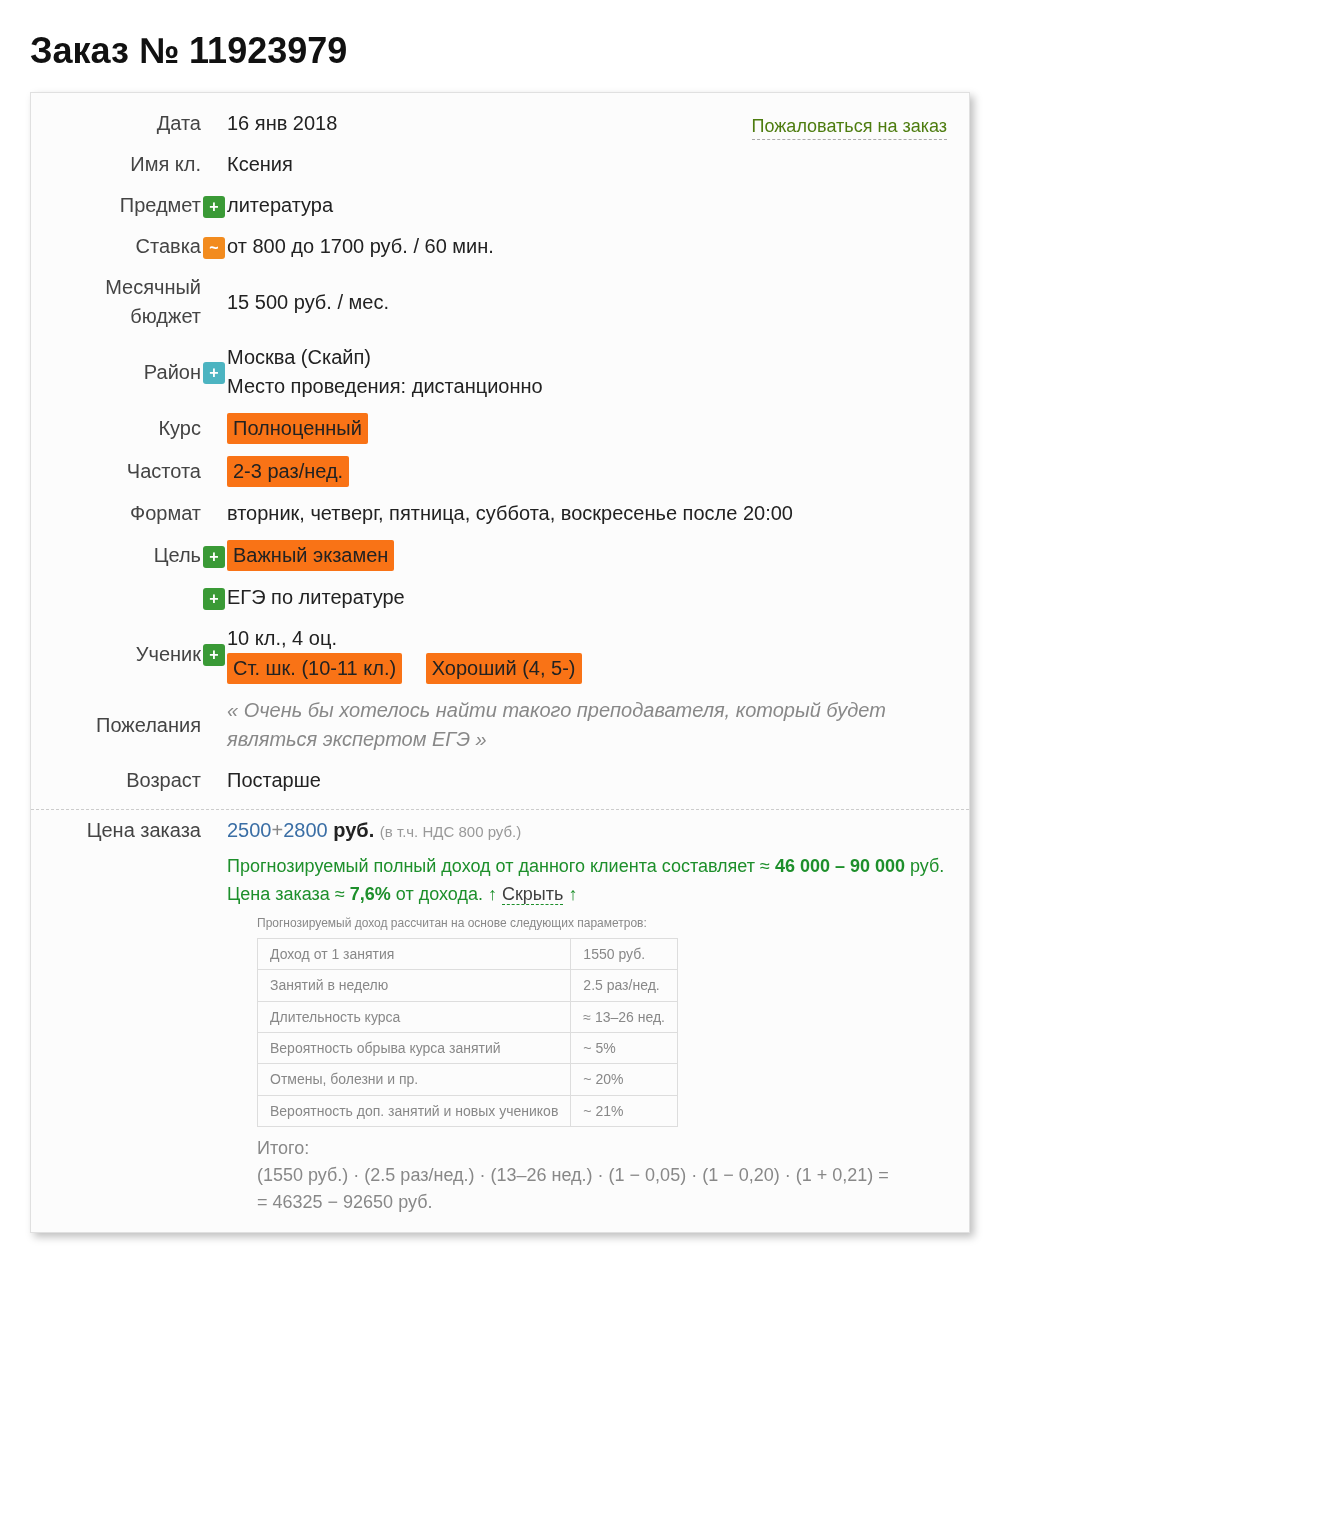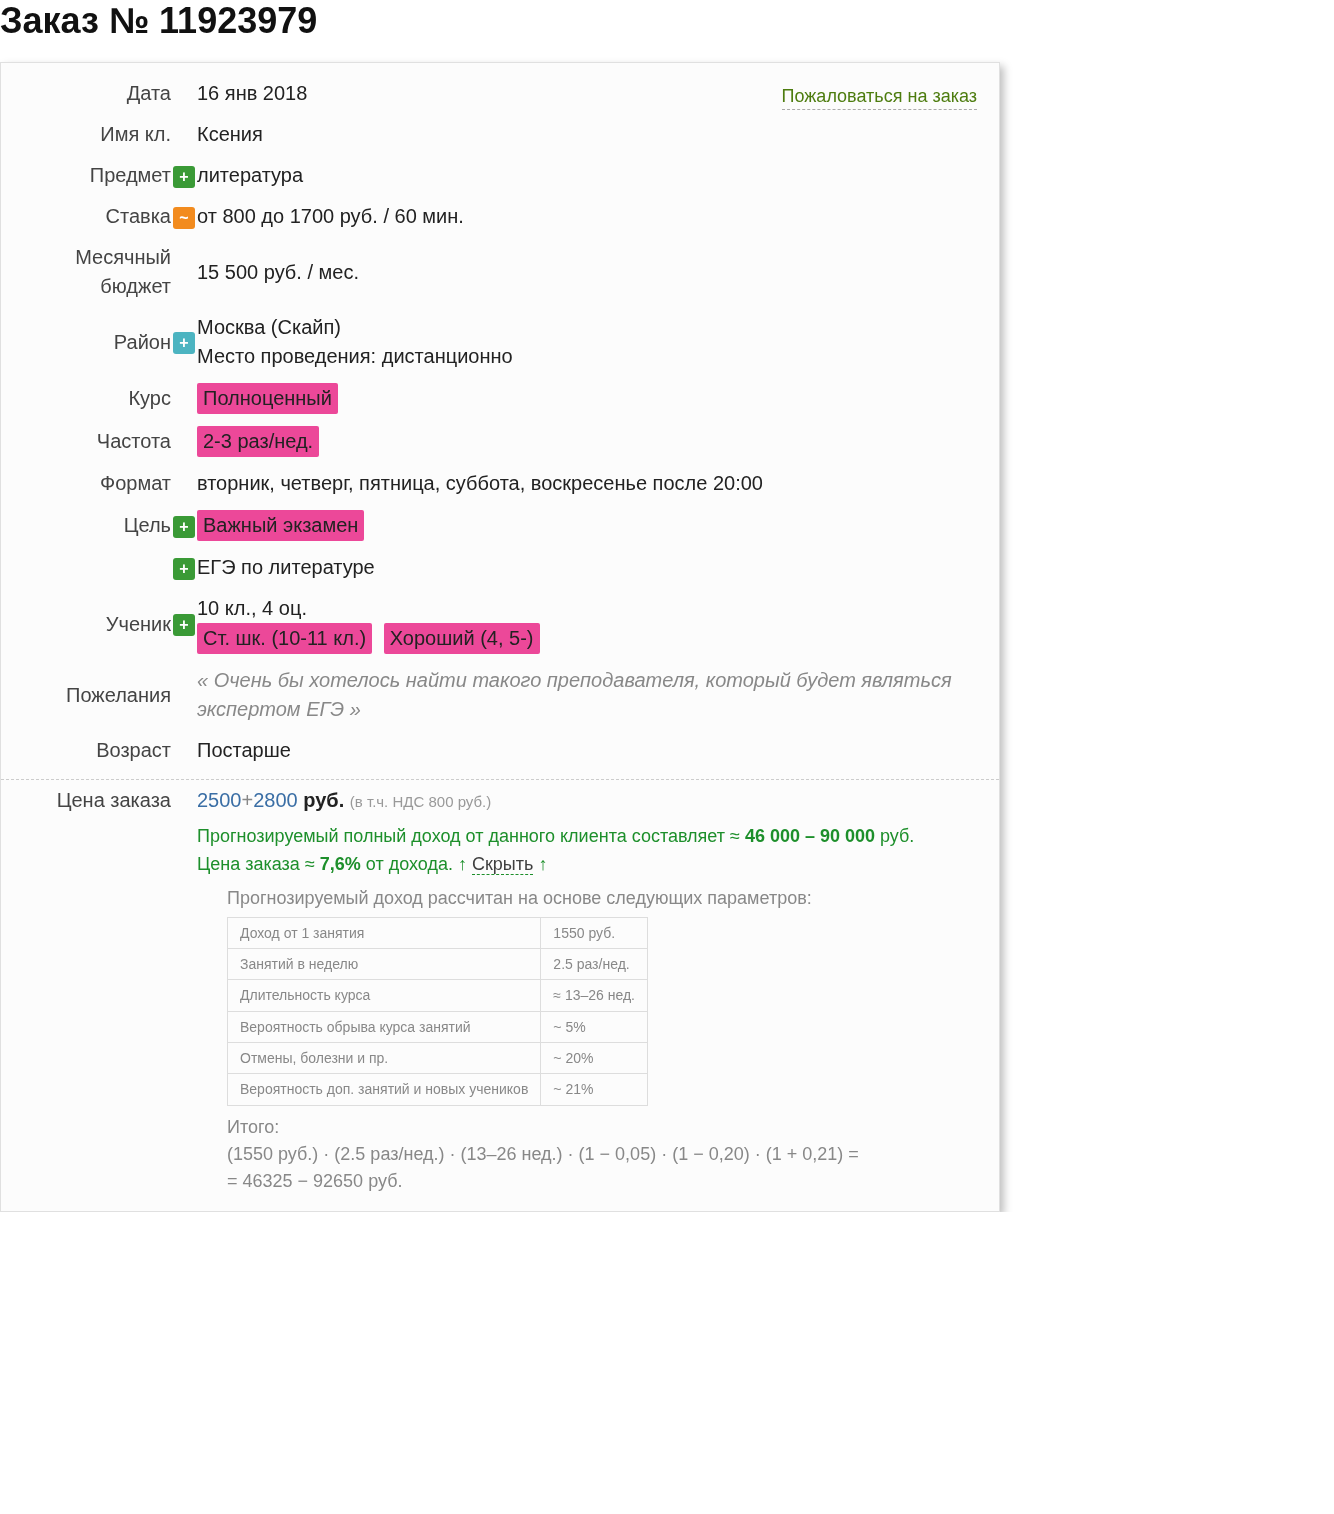--- a/index.html
+++ b/index.html
@@ -1,39 +1,39 @@
 <!DOCTYPE html>
 <html><head>
 <meta charset="utf-8">
 <style>
 html,body{margin:0;padding:0;background:#fff;font-family:"Helvetica Neue",Helvetica,Arial,sans-serif;color:#222}
-.page{width:1000px;box-sizing:border-box}
+.page{width:1000px;padding:30px;box-sizing:border-box}
 h1{font-size:36px;font-weight:700;margin:0 0 20px 0;color:#111}
 .card{border:1px solid #e0e0e0;background:#fcfcfc;padding:10px 0;box-shadow:4px 4px 8px rgba(0,0,0,0.25)}
 .row{display:flex;align-items:center;padding:6px 20px;font-size:20px;line-height:1.45}
 .lbl{width:150px;min-width:150px;text-align:right;color:#444}
 .ic{width:26px;min-width:26px;display:flex;align-items:flex-start;justify-content:center;padding-top:2px}
 .val{flex:1}
 .first-row{position:relative}
 .complain{position:absolute;right:22px;top:10px;color:#4d7c0f;font-size:18px;text-decoration:none;border-bottom:1px dashed #aaa}
 .icon{display:inline-flex;align-items:center;justify-content:center;width:22px;height:22px;border-radius:3px;color:#fff;font-weight:700;font-size:16px;font-family:Arial,sans-serif}
 .icon-green{background:#3a9a36}
 .icon-orange{background:#f28b1e}
 .icon-teal{background:#4cb4c1}
-.pill{display:inline-block;background:#ec4899;padding:1px 6px;border-radius:2px;margin-right:6px}
+.pill{display:inline-block;background:#f97316;padding:1px 6px;border-radius:2px;margin-right:18px}
 .wishes{font-style:italic;color:#888}
 .hr{border-top:1px dashed #ccc;margin:8px 0 0 0}
 .price-num{color:#3a6ea5;font-weight:500}
 .price-plus{color:#888}
 .gray-sm{color:#999;font-size:15px}
 .forecast{color:#1d8f2b;font-size:18px;line-height:1.55;margin-top:8px}
 .forecast b{font-weight:700}
 .hide-link{color:#404040;border-bottom:1px dashed #1d8f2b;text-decoration:none}
 .forecast-block{padding-left:30px;margin-top:6px}
-.fc-title{color:#888;font-size:18px;margin-bottom:6px}
+.fc-title{color:#888;font-size:12px;margin-bottom:6px}
 table.fc{border-collapse:collapse;font-size:14px;color:#888}
 table.fc td{border:1px solid #ddd;padding:5px 12px}
 .totals{color:#888;font-size:18px;line-height:1.5;margin-top:8px}
 </style>
 </head>
 <body>
 
 <div class="page">
   <h1>Заказ № 11923979</h1>
 

